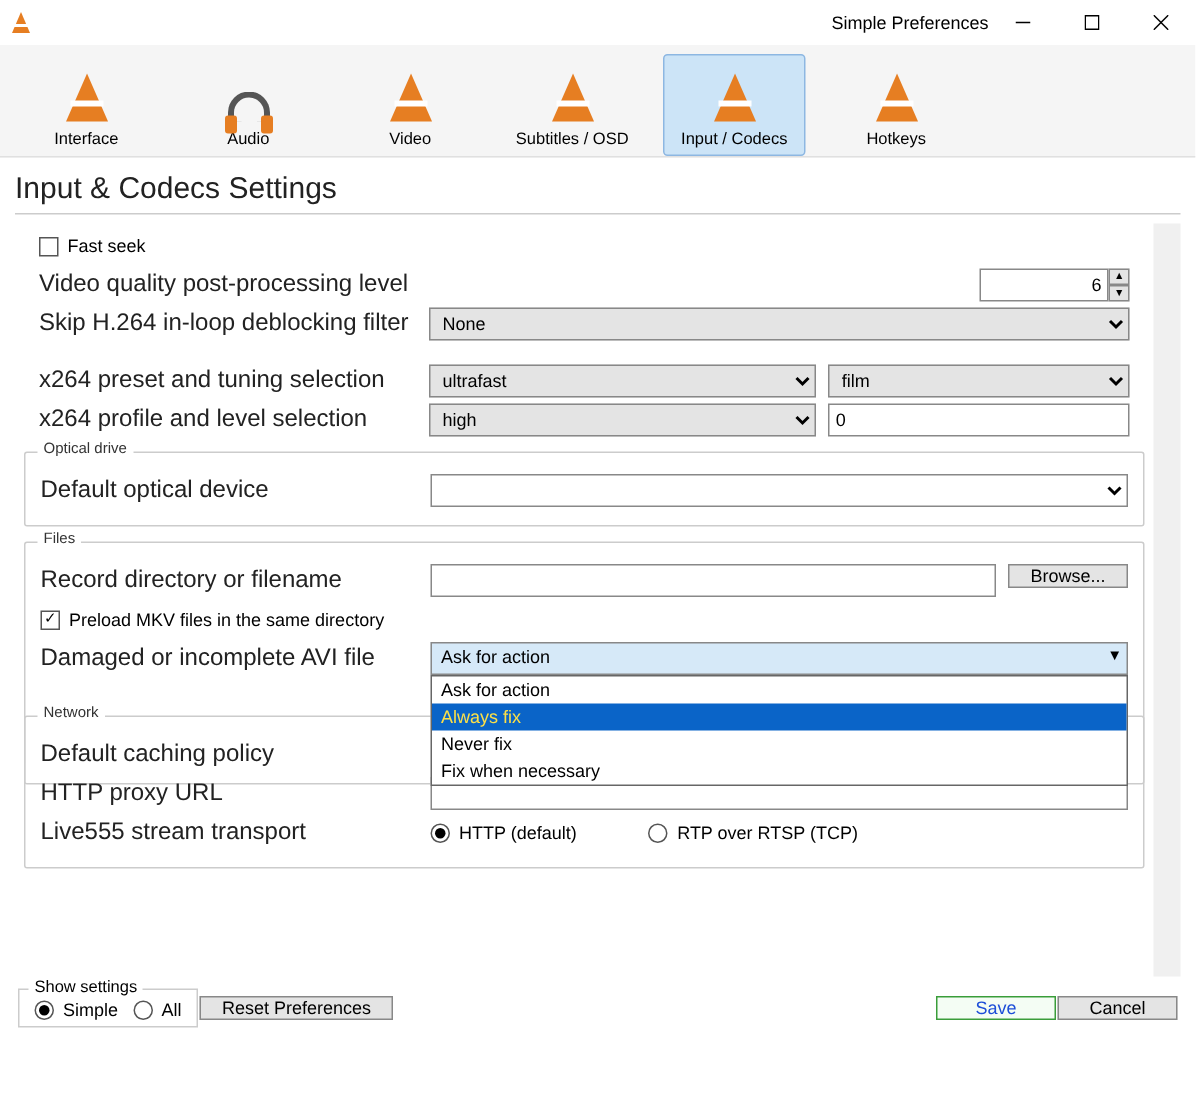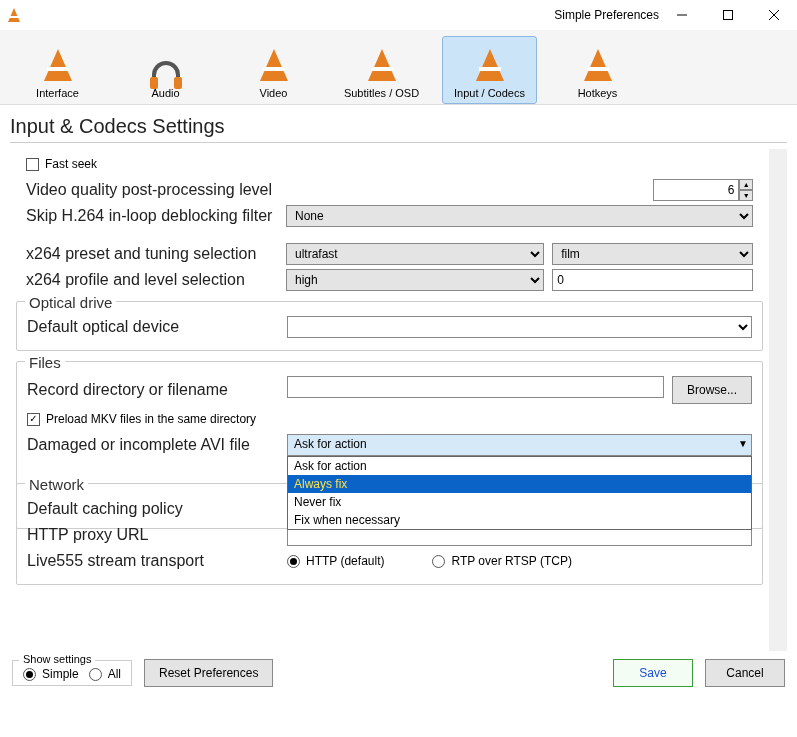--- a/index.html
+++ b/index.html
@@ -17,44 +17,44 @@
   .tab.selected { background:#cce4f7; border-color:#8db7e2; }
   .tab .icon-slot { height:38px; display:flex; align-items:flex-end; justify-content:center; }
   .tab .label { margin-top:6px; font-size:11px; }
   h1.page-title { font-size:20px; font-weight:400; margin:10px 10px 4px 10px; color:#222; }
   .divider { height:1px; background:#ccc; margin:0 10px 6px 10px; }
   .scroll-area { position:relative; height:502px; margin:0 10px; overflow:hidden; border-right:18px solid #f0f0f0; }
   .scroll-thumb { position:absolute; right:-18px; top:80px; width:18px; height:360px; background:#c0c0c0; }
   .scroll-arrow { position:absolute; right:-18px; width:18px; height:18px; display:flex; align-items:center; justify-content:center; color:#555; }
   .scroll-arrow.up{ top:0;} .scroll-arrow.down{ bottom:0;}
   .group { border:1px solid #ccc; border-radius:2px; margin:6px 6px 10px 6px; padding:10px 10px 8px 10px; position:relative; }
-  .group-title { position:absolute; top:-8px; left:8px; background:#fff; padding:0 4px; font-size:15px; color:#333; }
+  .group-title { position:absolute; top:-8px; left:8px; background:#fff; padding:0 4px; font-size:10px; color:#333; }
   .row { display:flex; align-items:center; margin:4px 0; min-height:22px; }
   .row .lbl { width:260px; font-size:16px; color:#222; }
   .row .ctrl { flex:1; display:flex; gap:8px; }
   .cbx { display:flex; align-items:center; gap:6px; }
   .cbx .box { width:13px; height:13px; border:1px solid #555; display:flex; align-items:center; justify-content:center; font-size:10px; line-height:1; }
   select, input[type=text] { width:100%; height:22px; border:1px solid #888; background:#e4e4e4; padding:0 4px; font-size:12px; }
   input[type=text].white { background:#fff; }
   .spin { display:flex; width:100px; margin-left:auto; }
   .spin input { text-align:right; background:#fff; }
   .spin .btns { width:16px; display:flex; flex-direction:column; }
   .spin .btns div { flex:1; border:1px solid #888; background:#e4e4e4; font-size:7px; display:flex; align-items:center; justify-content:center; }
   .combo { position:relative; flex:1; }
   .combo .sel { height:22px; border:1px solid #888; background:#d6e9f8; padding:2px 18px 2px 6px; }
   .combo .arr { position:absolute; right:4px; top:4px; font-size:10px; }
   .dropdown { position:absolute; top:22px; left:0; right:0; background:#fff; border:1px solid #666; z-index:10; }
   .dropdown .opt { padding:2px 6px; font-size:12px; }
   .dropdown .opt.hl { background:#0a64c8; color:#fde047; }
-  .btn { height:28px; padding:0 14px; border:1px solid #888; background:#e4e4e4; display:flex; align-items:center; cursor:default; }
+  .btn { height:16px; padding:0 14px; border:1px solid #888; background:#e4e4e4; display:flex; align-items:center; cursor:default; }
   .radio-row { display:flex; gap:48px; }
   .radio { display:flex; align-items:center; gap:6px; }
   .rdot { width:13px; height:13px; border:1px solid #555; border-radius:50%; display:flex; align-items:center; justify-content:center; }
   .rdot.on::after { content:""; width:7px; height:7px; background:#000; border-radius:50%; }
-  .footer { display:flex; align-items:center; padding:8px 12px; gap:12px; }
+  .footer { display:flex; align-items:center; padding:8px 12px; gap:1px; }
   .footer .grp { border:1px solid #ccc; padding:6px 10px 4px; position:relative; display:flex; gap:10px; }
   .footer .grp .gt { position:absolute; top:-8px; left:6px; background:#fff; padding:0 4px; font-size:11px; }
   .btn.save { border:1px solid #3a9d3a; color:#1d4ed8; background:#f4fdf4; width:80px; justify-content:center;}
   .btn.cancel { width:80px; justify-content:center; }
   .spacer { flex:1; }
   .overlay-space { height:60px; }
   .headphones{ width:28px; height:20px; border:4px solid #555; border-bottom:none; border-radius:14px 14px 0 0; position:relative;}
   .headphones::before,.headphones::after{content:"";position:absolute;bottom:-8px;width:8px;height:12px;background:#e67e22;border-radius:2px;}
   .headphones::before{left:-6px;} .headphones::after{right:-6px;}
 </style>

